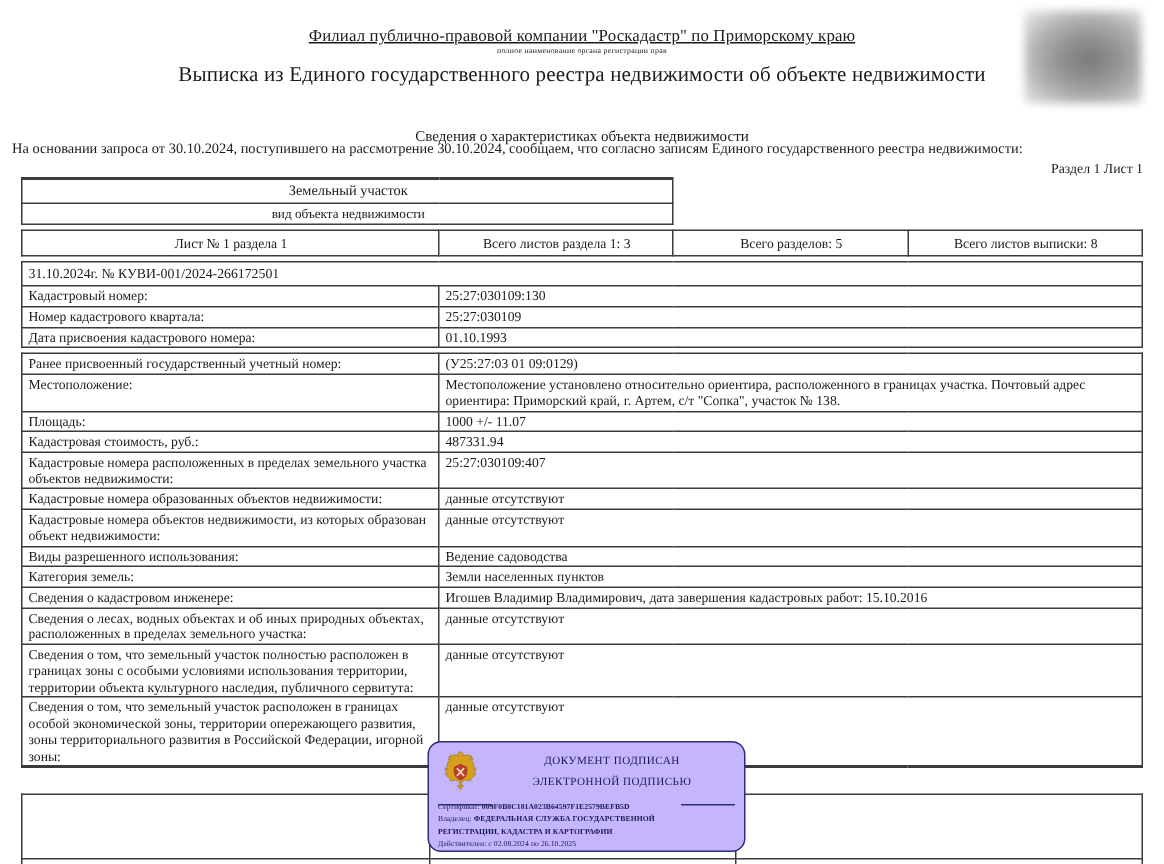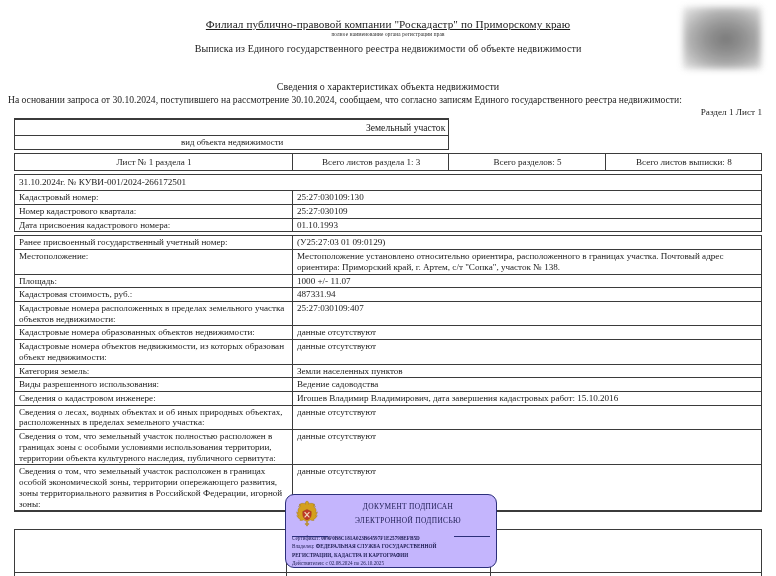--- a/index.html
+++ b/index.html
@@ -52,21 +52,21 @@
     letter-spacing: .1px;
     white-space: nowrap;
   }
   .org-caption {
     font-size: 5.2px;
     margin-top: 1px;
     letter-spacing: .2px;
   }
   .doc-title {
     margin-top: 6px;
-    font-size: 10px;
+    font-size: 14px;
     letter-spacing: .1px;
   }
   .section-title {
     margin-top: 27px;
     font-size: 10px;
   }
 
   .basis-line {
     position: absolute;
     left: 8px;
@@ -98,21 +98,21 @@
     border: 1px solid #3b3b3b;
     padding: 1px 3px 1px 4px;
     vertical-align: top;
     line-height: 1.18;
   }
   .tbl td.ctr { text-align: center; }
   .thick-top td { border-top-width: 2px; }
   .thick-bot td { border-bottom-width: 2px; }
 
   .row-title td {
-    text-align: right;
+    text-align: center;
     font-size: 9.6px;
     padding-top: 2px;
     padding-bottom: 2px;
   }
   .row-sub td {
     text-align: center;
     font-size: 8.8px;
     padding-top: 1px;
     padding-bottom: 1px;
   }
@@ -289,26 +289,26 @@
       </tr>
       <tr>
         <td class="lbl">Кадастровые номера образованных объектов недвижимости:</td>
         <td colspan="3">данные отсутствуют</td>
       </tr>
       <tr>
         <td class="lbl">Кадастровые номера объектов недвижимости, из которых образован объект недвижимости:</td>
         <td colspan="3">данные отсутствуют</td>
       </tr>
       <tr>
+        <td class="lbl">Виды разрешенного использования:</td>
+        <td colspan="3">Ведение садоводства</td>
+      </tr>
+      <tr>
         <td class="lbl">Категория земель:</td>
         <td colspan="3">Земли населенных пунктов</td>
-      </tr>
-      <tr>
-        <td class="lbl">Виды разрешенного использования:</td>
-        <td colspan="3">Ведение садоводства</td>
       </tr>
       <tr>
         <td class="lbl">Сведения о кадастровом инженере:</td>
         <td colspan="3">Игошев Владимир Владимирович, дата завершения кадастровых работ: 15.10.2016</td>
       </tr>
       <tr>
         <td class="lbl">Сведения о лесах, водных объектах и об иных природных объектах, расположенных в пределах земельного участка:</td>
         <td colspan="3">данные отсутствуют</td>
       </tr>
       <tr class="tall">

